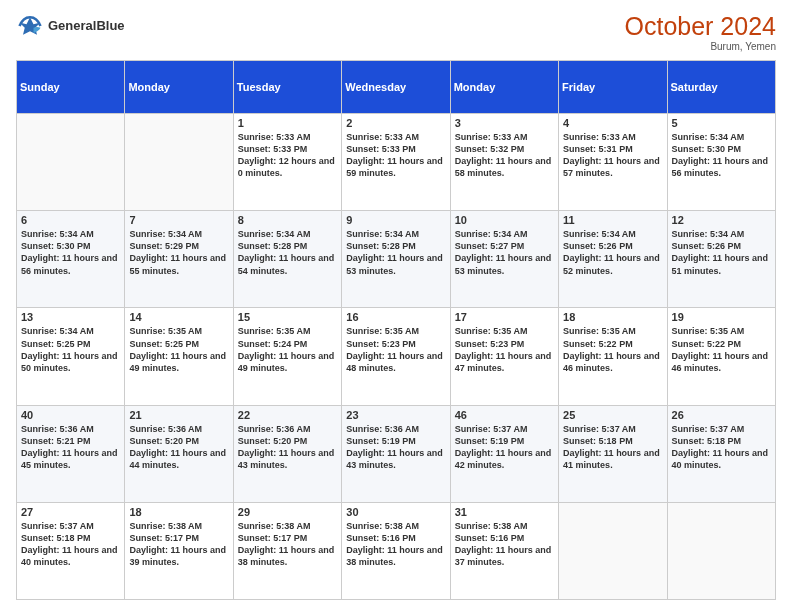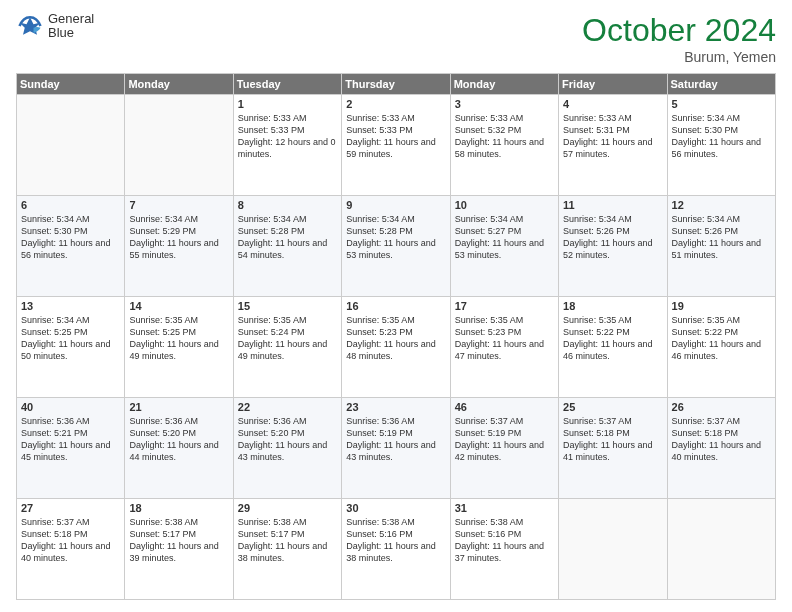--- a/index.html
+++ b/index.html
@@ -23,53 +23,53 @@
       align-items: flex-start;
       margin-bottom: 8px;
     }
     .logo {
       display: flex;
       align-items: center;
       gap: 4px;
     }
     .logo-text {
       display: flex;
-      flex-direction: column;
+      flex-direction: row;
       font-size: 13px;
-      font-weight: normal;
+      font-weight: bold;
       color: #333;
       line-height: 1.1;
     }
     .logo-icon {
       width: 28px;
       height: 28px;
     }
     .title-block {
       text-align: right;
     }
     .month-title {
-      font-size: 32px;
-      color: #15803d;
+      font-size: 25px;
+      color: #c2410c;
       font-weight: normal;
     }
     .subtitle {
-      font-size: 14px;
+      font-size: 10px;
       color: #555;
     }
     .calendar {
       flex: 1;
       border-collapse: collapse;
       width: 100%;
       table-layout: fixed;
     }
     .calendar thead tr th {
-      background-color: #737373;
+      background-color: #1d4ed8;
       color: #fff;
       font-size: 11px;
-      padding: 4px 3px;
+      padding: 20px 3px;
       text-align: left;
       border: 1px solid #ccc;
       font-weight: bold;
     }
     .calendar tbody tr td {
       border: 1px solid #ccc;
       vertical-align: top;
       padding: 3px 4px;
       font-size: 9.5px;
       color: #333;
@@ -82,20 +82,21 @@
     .day-number {
       font-size: 11px;
       font-weight: bold;
       display: block;
       margin-bottom: 2px;
     }
     .day-info {
       font-size: 9px;
       line-height: 1.35;
       color: #333;
+      font-weight: bold;
     }
     .empty-cell {
       background: #f9f9f9 !important;
     }
   </style>
 </head>
 <body>
 
 <div class="page">
   <div class="header">
@@ -116,21 +117,21 @@
       <div class="subtitle">Burum, Yemen</div>
     </div>
   </div>
 
   <table class="calendar">
     <thead>
       <tr>
       <th>Sunday</th>
           <th>Monday</th>
           <th>Tuesday</th>
-          <th>Thursday</th>
+          <th>Wednesday</th>
           <th>Monday</th>
           <th>Friday</th>
           <th>Saturday</th>
         </tr>
     </thead>
     <tbody id="calendar-body">
     <tr>
           <td class="empty-cell"></td>
           <td class="empty-cell"></td>
           <td>

